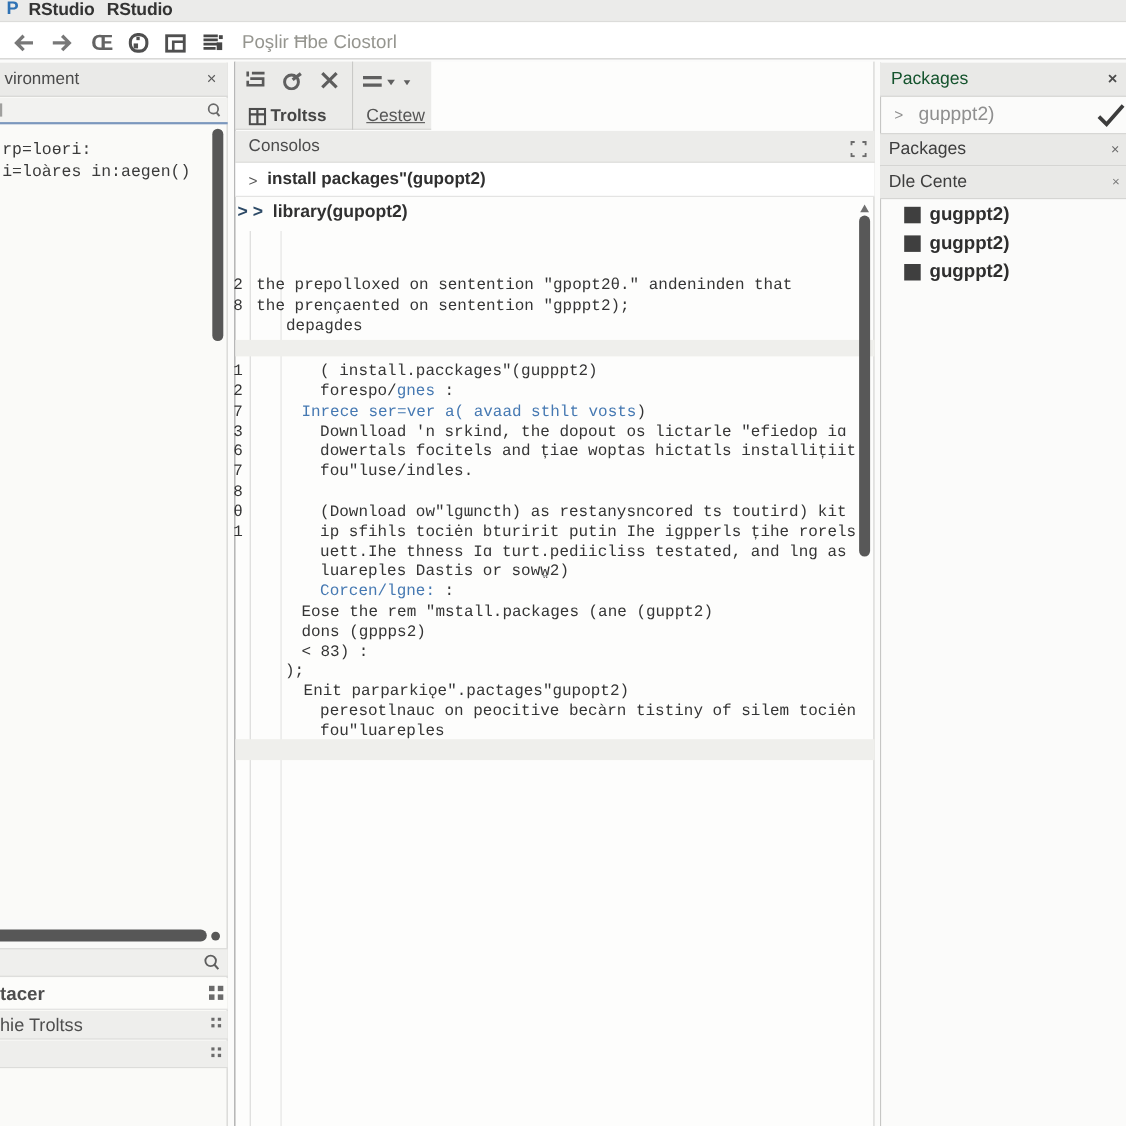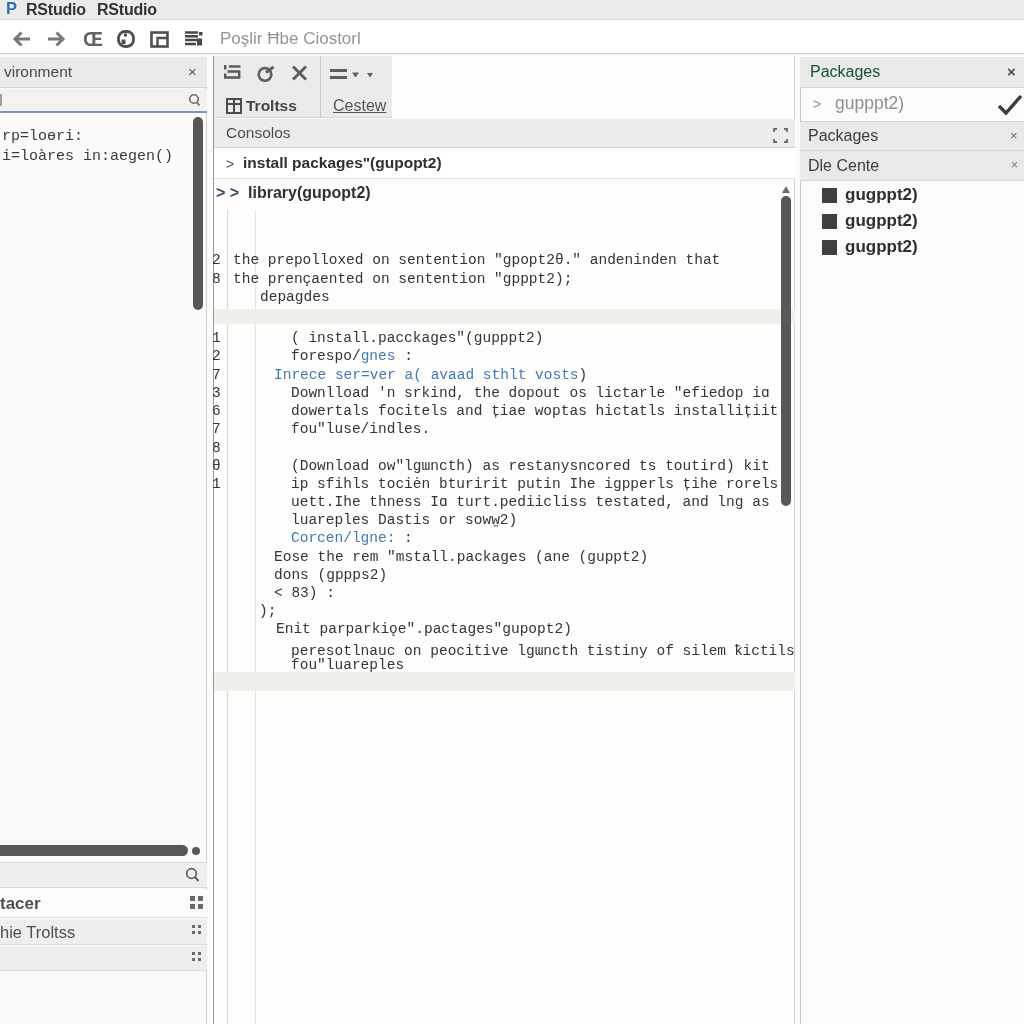--- a/index.html
+++ b/index.html
@@ -175,21 +175,21 @@
 <div class="ln" style="left:291px;top:458px;">(Download ow"lgɯncth) as restanysncored ts toutird) kit</div>
 <div class="ln" style="left:291px;top:476px;">ip sfihls tociėn bturirit putin Ihe igpperls țihe rorels</div>
 <div class="ln" style="left:291px;top:494px;">uett.Ihe thness Iɑ turt.pediicliss testated, and lng as</div>
 <div class="ln" style="left:291px;top:512px;">luareples Dastis or sowֱw2)</div>
 <div class="ln" style="left:291px;top:530px;"><span class="blue">Corcen/lgne:</span> :</div>
 <div class="ln" style="left:274px;top:549px;">Eose the rem "mstall.packages (ane (guppt2)</div>
 <div class="ln" style="left:274px;top:567px;">dons (gppps2)</div>
 <div class="ln" style="left:274px;top:585px;">&lt; 83) :</div>
 <div class="ln" style="left:259px;top:603px;">);</div>
 <div class="ln" style="left:276px;top:621px;">Enit parparkiǫe".pactages"gupopt2)</div>
-<div class="ln" style="left:291px;top:639px;">peresotlnauc on peocitive lgɯncth tistiny of silem ꝁictils</div>
+<div class="ln" style="left:291px;top:639px;">peresotlnauc on peocitive becàrn tistiny of silem tociėn</div>
 <div class="ln" style="left:291px;top:657px;">fou"luareples</div>
 
 <div class="abs" style="left:781px;top:196px;width:10px;height:310px;background:#585858;border-radius:6px;"></div>
 <svg class="abs" style="left:781px;top:185px;" width="10" height="9" viewBox="0 0 10 9">
   <path d="M5 1 L 9 8 L 1 8 Z" fill="#6f6f6f"></path>
 </svg>
 
 <div class="abs" style="left:800px;top:57px;width:224px;height:967px;background:#fbfbfa;border-left:1px solid #c6c6c4;"></div>
 <div class="abs" style="left:800px;top:57px;width:224px;height:31px;background:#e9e9e7;border-bottom:1px solid #d5d5d3;"></div>
 <div class="abs" style="left:810px;top:63px;font-size:16px;color:#14532d;">Packages</div>

